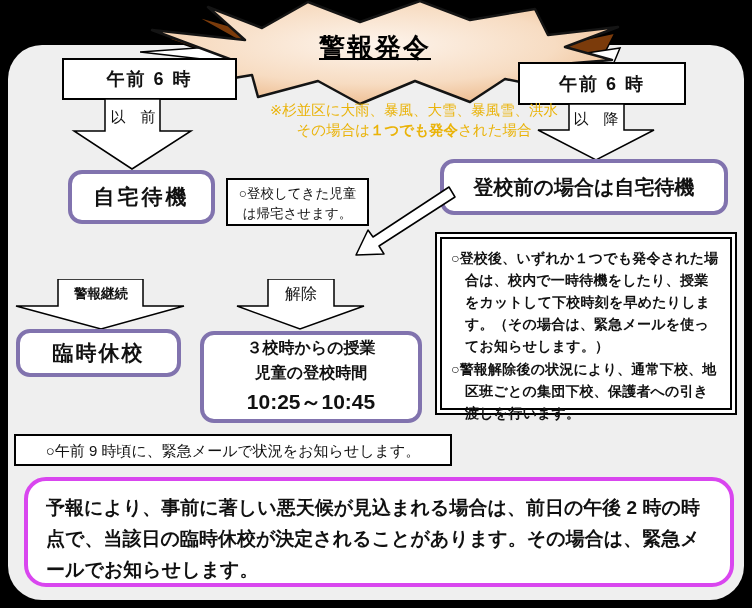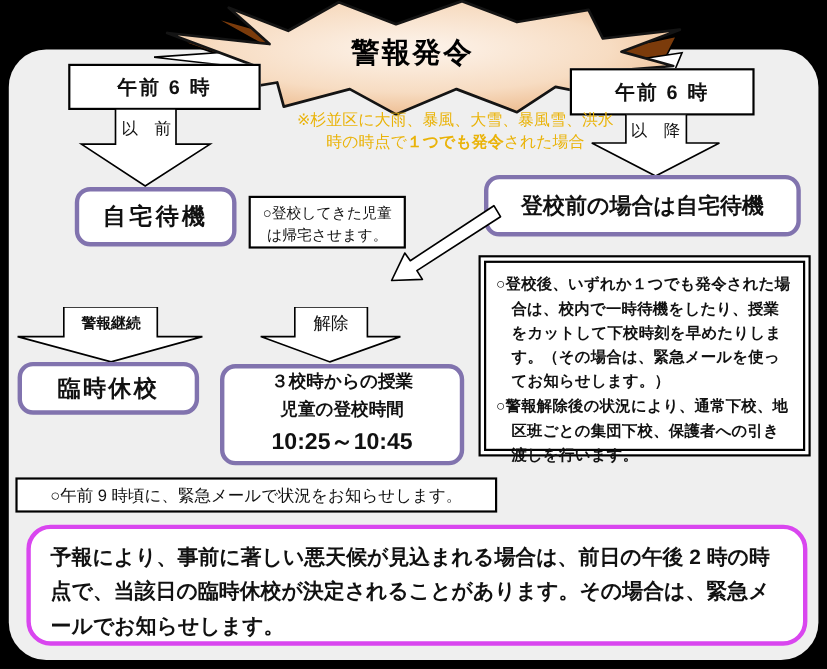--- a/index.html
+++ b/index.html
@@ -7,21 +7,21 @@
   .stage{position:relative;width:752px;height:608px;background:#000;overflow:hidden;}
   .panel{position:absolute;left:8px;top:45px;width:736px;height:555px;background:#efefef;border-radius:34px;}
   .abs{position:absolute;}
   
   .rectbox{background:#fff;border:2px solid #000;display:flex;align-items:center;justify-content:center;
            font-weight:bold;color:#111;text-align:center;}
   
   .purplebox{background:#fff;border:4px solid #8173ae;border-radius:14px;display:flex;flex-direction:column;
              align-items:center;justify-content:center;font-weight:bold;color:#111;text-align:center;}
   .thinbox{background:#fff;border:2px solid #000;color:#111;text-align:center;}
-  .burst-title{font-weight:bold;font-size:26px;color:#000;letter-spacing:2px;text-align:center;}
+  .burst-title{font-weight:bold;font-size:26px;color:#000;letter-spacing:2px;text-align:center;text-decoration:underline;}
   .note{font-size:14.5px;color:#eab308;text-align:center;line-height:1.35;margin-left:36px;}
   .note b{font-weight:bold;}
   .small-note{font-size:13.5px;line-height:1.5;padding-top:4px;}
   .detailbox{background:#fff;border:2px solid #000;padding:3px;}
   .detailbox .inner{border:2px solid #000;height:100%;padding:8px 9px 6px 9px;background:#fff;}
   .hang{margin:0;font-size:14px;font-weight:bold;line-height:1.58;color:#111;
         text-indent:-1em;padding-left:1em;letter-spacing:0.2px;}
   svg text{fill:#111;}
 </style>
 </head>
@@ -52,21 +52,21 @@
 
   <div class="abs rectbox" style="left:62px;top:58px;width:175px;height:42px;font-size:18px;letter-spacing:2px;">
     <span>午前 6 時</span>
   </div>
   <div class="abs rectbox" style="left:518px;top:62px;width:168px;height:43px;font-size:18px;letter-spacing:2px;">
     <span>午前 6 時</span>
   </div>
 
   <div class="abs note" style="left:228px;top:101px;width:300px;">
     <div>※杉並区に大雨、暴風、大雪、暴風雪、洪水</div>
-    <div><span>時の時点で</span><b>１つでも発令</b><span>された場合</span></div>
+    <div><span>その場合は</span><b>１つでも発令</b><span>された場合</span></div>
   </div>
 
   <svg class="abs" style="left:70px;top:99px;" width="125" height="72" viewBox="0 0 125 72">
     <polygon points="35,0 35,32 4,32 62,70 121,32 90,32 90,0" fill="#ffffff" stroke="#000" stroke-width="1.5"></polygon>
     <text x="63" y="23" text-anchor="middle" font-size="15">以　前</text>
   </svg>
 
   <svg class="abs" style="left:532px;top:104px;" width="128" height="58" viewBox="0 0 128 58">
     <polygon points="37,0 37,26 6,26 64,56 122,26 92,26 92,0" fill="#ffffff" stroke="#000" stroke-width="1.5"></polygon>
     <text x="64" y="20" text-anchor="middle" font-size="15">以　降</text>

